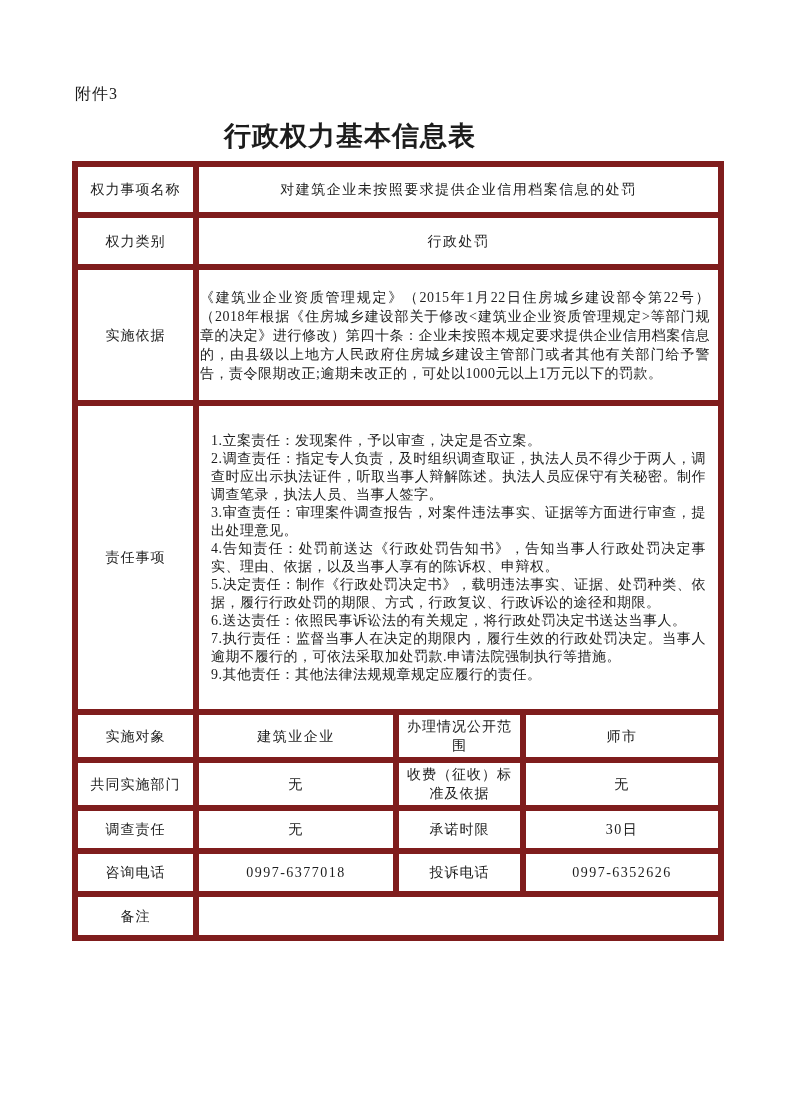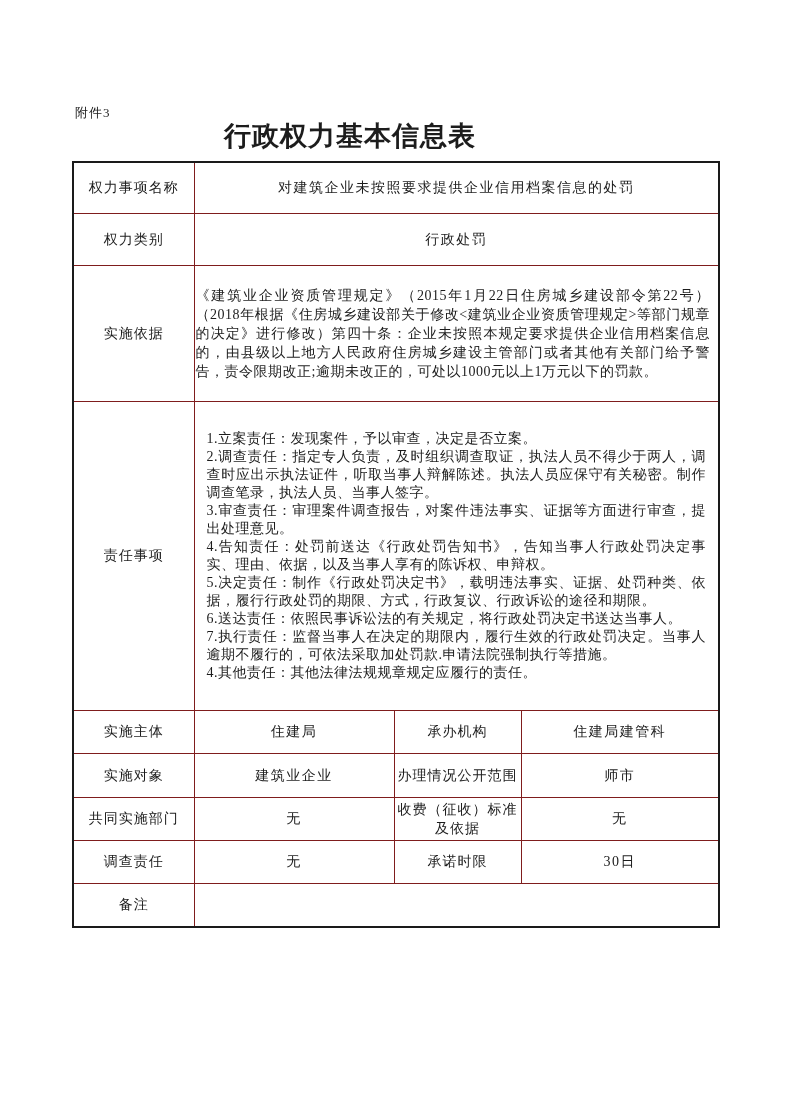--- a/index.html
+++ b/index.html
@@ -7,39 +7,39 @@
   body {
     width: 794px; height: 1108px;
     font-family: "Liberation Serif", "DejaVu Serif", serif;
     color: #1c1c1c;
     position: relative;
     overflow: hidden;
   }
   .page { position: absolute; inset: 0; background: #ffffff; }
   .attachment {
     position: absolute; left: 75px; top: 84px;
-    font-size: 13px; letter-spacing: 1px; margin-top: 20px;
+    font-size: 16px; letter-spacing: 1px;
   }
   .doc-title {
     position: absolute; left: 0; top: 118px; width: 700px;
     text-align: center; font-size: 27px; font-weight: 700;
     letter-spacing: 1px;
   }
   table.info-table {
     position: absolute; left: 72px; top: 161px;
     width: 646px;
     border-collapse: collapse; table-layout: fixed;
     border: 2px solid #1a1a1a;
   }
   col.c1 { width: 121px; }
   col.c2 { width: 200px; }
   col.c3 { width: 127px; }
   col.c4 { width: 198px; }
   td {
-    border: 1px solid #7f1d1d;
+    border: 6px solid #7f1d1d;
     font-size: 14px;
     vertical-align: middle;
     overflow: hidden;
   }
   td.lbl {
     text-align: center; letter-spacing: 1px;
     padding: 2px 2px; line-height: 19px;
   }
   td.val {
     text-align: center; letter-spacing: 1.5px;
@@ -98,30 +98,24 @@
       <tr class="r4">
         <td class="lbl">责任事项</td>
         <td class="duties" colspan="3">
           <div class="duty">1.立案责任：发现案件，予以审查，决定是否立案。</div>
           <div class="duty">2.调查责任：指定专人负责，及时组织调查取证，执法人员不得少于两人，调查时应出示执法证件，听取当事人辩解陈述。执法人员应保守有关秘密。制作调查笔录，执法人员、当事人签字。</div>
           <div class="duty">3.审查责任：审理案件调查报告，对案件违法事实、证据等方面进行审查，提出处理意见。</div>
           <div class="duty">4.告知责任：处罚前送达《行政处罚告知书》，告知当事人行政处罚决定事实、理由、依据，以及当事人享有的陈诉权、申辩权。</div>
           <div class="duty">5.决定责任：制作《行政处罚决定书》，载明违法事实、证据、处罚种类、依据，履行行政处罚的期限、方式，行政复议、行政诉讼的途径和期限。</div>
           <div class="duty">6.送达责任：依照民事诉讼法的有关规定，将行政处罚决定书送达当事人。</div>
           <div class="duty">7.执行责任：监督当事人在决定的期限内，履行生效的行政处罚决定。当事人逾期不履行的，可依法采取加处罚款.申请法院强制执行等措施。</div>
-          <div class="duty">4.其他责任：其他法律法规规章规定应履行的责任。</div>
+          <div class="duty">9.其他责任：其他法律法规规章规定应履行的责任。</div>
         </td>
       </tr>
 
-      <tr class="pr">
-        <td class="lbl">实施主体</td>
-        <td class="val">住建局</td>
-        <td class="lbl">承办机构</td>
-        <td class="val">住建局建管科</td>
-      </tr>
 
       <tr class="pr pr6">
         <td class="lbl">实施对象</td>
         <td class="val">建筑业企业</td>
         <td class="lbl">办理情况公开范围</td>
         <td class="val">师市</td>
       </tr>
 
       <tr class="pr">
         <td class="lbl">共同实施部门</td>
@@ -130,20 +124,26 @@
         <td class="val">无</td>
       </tr>
 
       <tr class="pr">
         <td class="lbl">调查责任</td>
         <td class="val">无</td>
         <td class="lbl">承诺时限</td>
         <td class="val">30日</td>
       </tr>
 
+      <tr class="pr">
+        <td class="lbl">咨询电话</td>
+        <td class="val">0997-6377018</td>
+        <td class="lbl">投诉电话</td>
+        <td class="val">0997-6352626</td>
+      </tr>
 
       <tr class="r10">
         <td class="lbl">备注</td>
         <td class="val" colspan="3"></td>
       </tr>
 
     </tbody>
   </table>
 </div>
 

